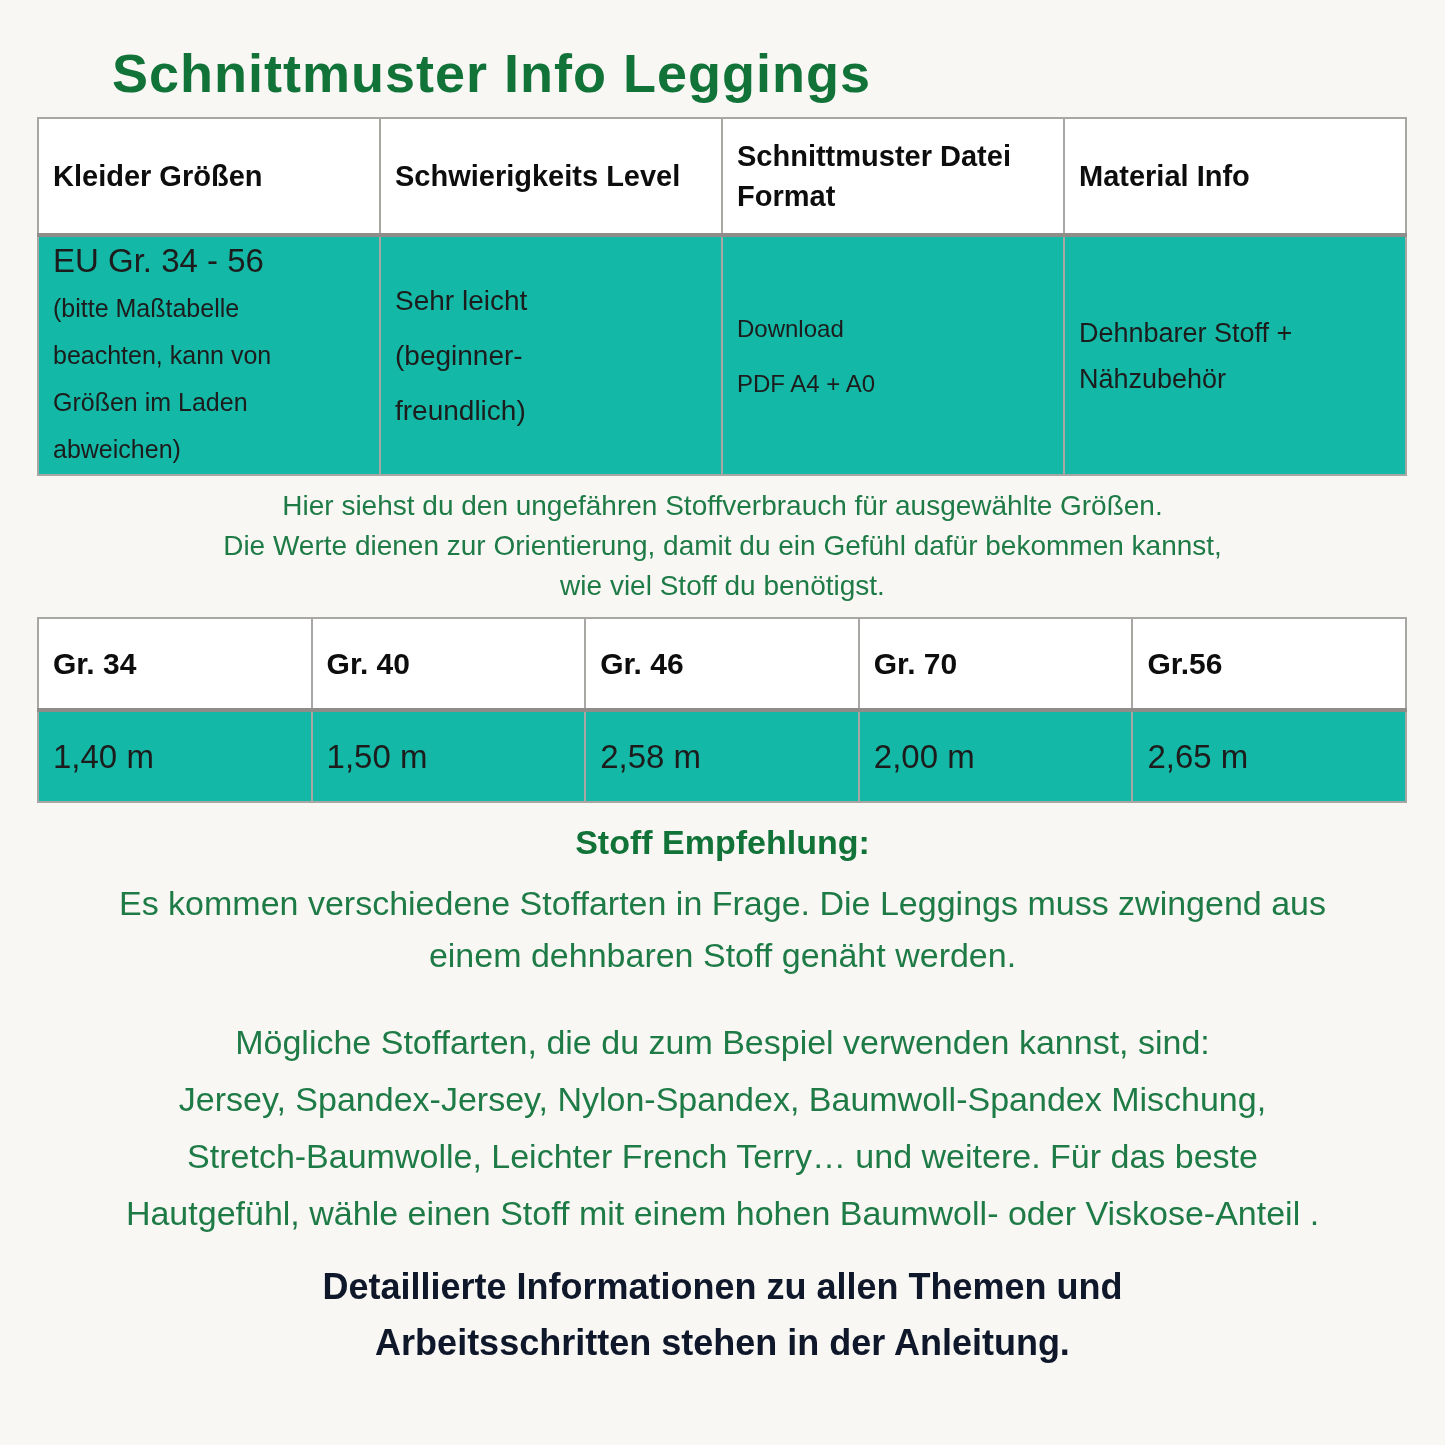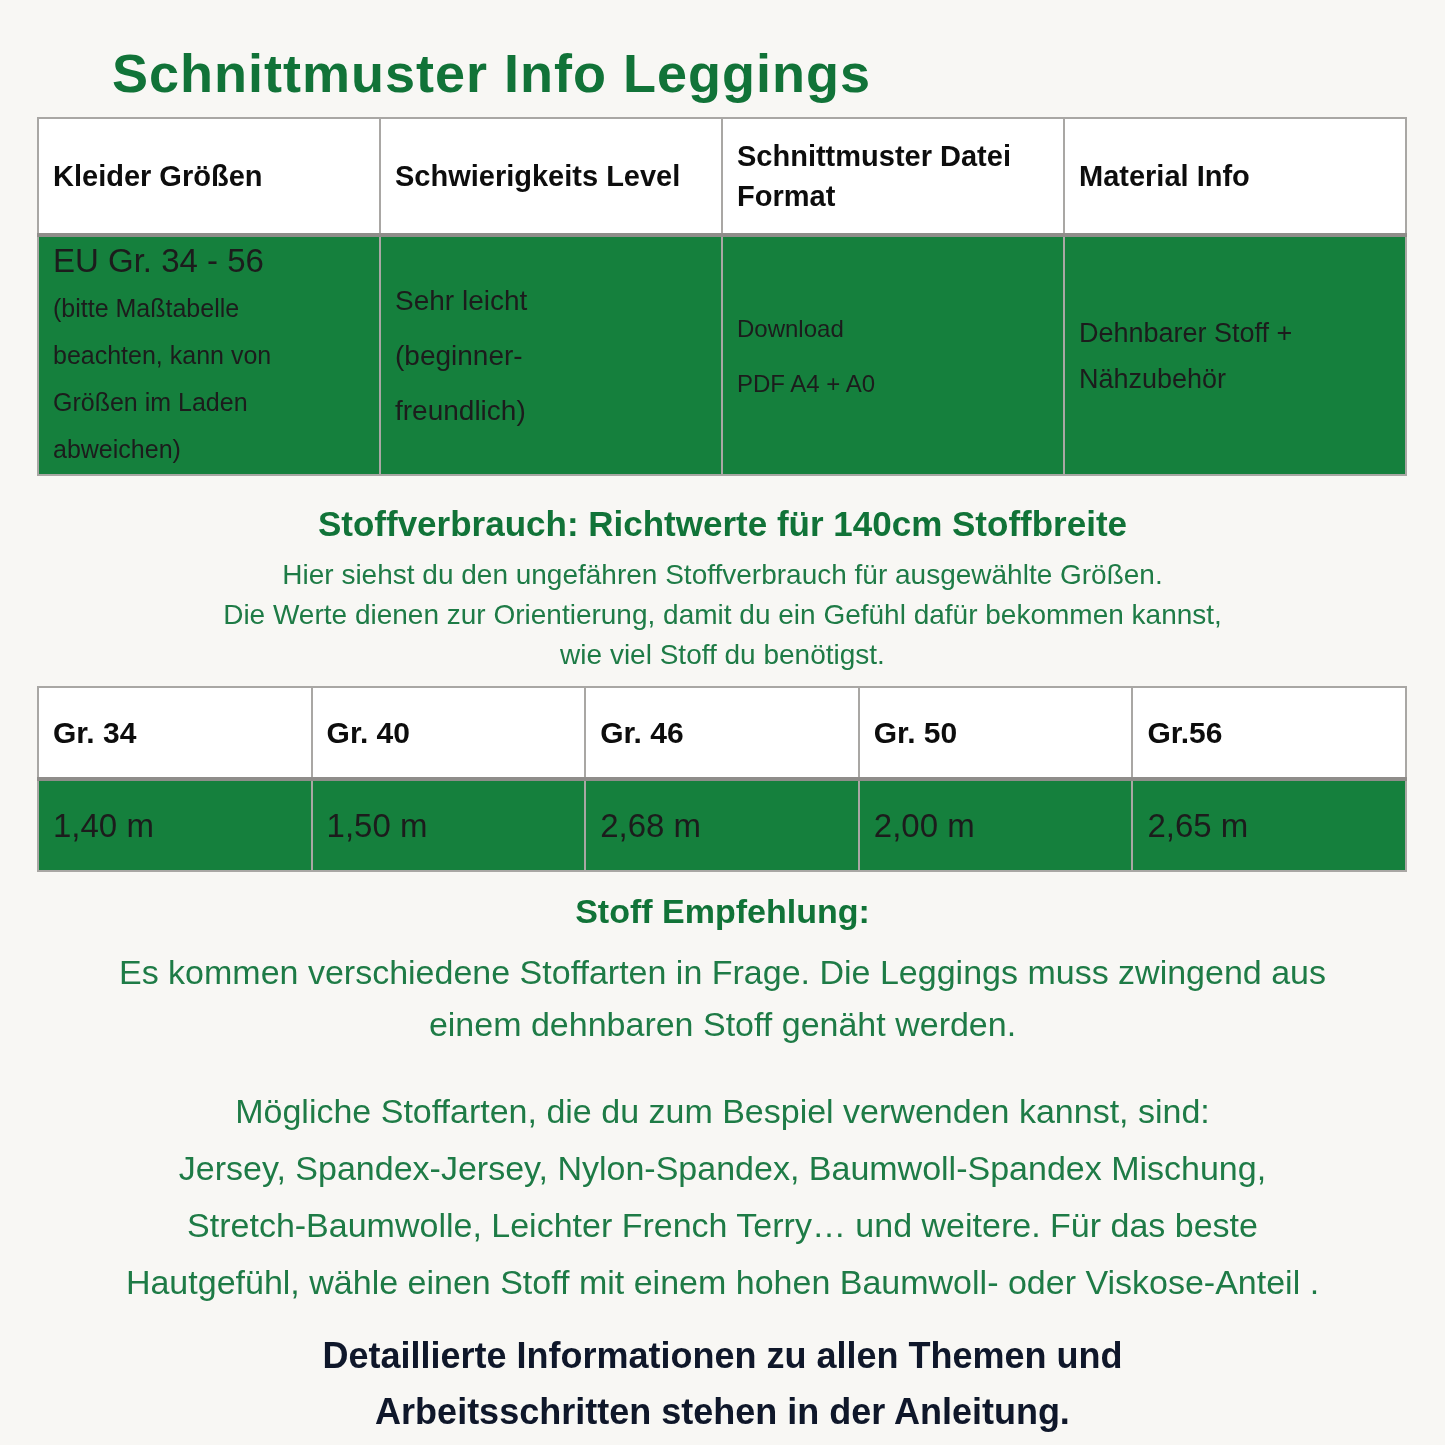--- a/index.html
+++ b/index.html
@@ -27,21 +27,21 @@
     margin-left: 37px;
   }
   th, td {
     border: 2px solid #a9a7a4;
     text-align: left;
     vertical-align: middle;
     padding: 0 16px 0 14px;
     overflow: hidden;
   }
   th { background: #ffffff; font-weight: bold; color: #0d0d0d; }
-  td { background: #15803d; font-weight: normal; color: #1c1c1c; }
+  td { background: #14b8a6; font-weight: normal; color: #1c1c1c; }
   thead th { border-bottom: 4px solid #8f8d8a; }
 
   .info-table { margin-top: 13px; }
   .info-table thead tr { height: 117px; }
   .info-table tbody tr { height: 240px; }
   .info-table th { font-size: 29px; line-height: 40px; }
   .cell-sizes-main { font-size: 33px; line-height: 44px; margin-bottom: 2px; }
   .cell-sizes-note { font-size: 25px; line-height: 47px; }
   .cell-difficulty { font-size: 28px; line-height: 55px; }
   .cell-format { font-size: 24px; line-height: 55px; }
@@ -120,38 +120,37 @@
         <td>
           <div class="cell-format">Download<br>PDF A4 + A0</div>
         </td>
         <td>
           <div class="cell-material">Dehnbarer Stoff +<br>Nähzubehör</div>
         </td>
       </tr>
     </tbody>
   </table>
 
-  <h2 class="section-heading usage-heading">Stoffverbrauch: Richtwerte für 140cm Stoffbreite</h2>
   <div class="usage-intro">Hier siehst du den ungefähren Stoffverbrauch für ausgewählte Größen.<br>Die Werte dienen zur Orientierung, damit du ein Gefühl dafür bekommen kannst,<br>wie viel Stoff du benötigst.</div>
 
   <table class="usage-table">
     <thead>
       <tr>
         <th>Gr. 34</th>
         <th>Gr. 40</th>
         <th>Gr. 46</th>
-        <th>Gr. 50</th>
+        <th>Gr. 70</th>
         <th>Gr.56</th>
       </tr>
     </thead>
     <tbody>
       <tr>
         <td>1,40 m</td>
         <td>1,50 m</td>
-        <td>2,68 m</td>
+        <td>2,58 m</td>
         <td>2,00 m</td>
         <td>2,65 m</td>
       </tr>
     </tbody>
   </table>
 
   <h2 class="section-heading recommendation-heading">Stoff Empfehlung:</h2>
   <p class="recommendation-p1">Es kommen verschiedene Stoffarten in Frage. Die Leggings muss zwingend aus<br>einem dehnbaren Stoff genäht werden.</p>
   <p class="recommendation-p2">Mögliche Stoffarten, die du zum Bespiel verwenden kannst, sind:<br>Jersey, Spandex-Jersey, Nylon-Spandex, Baumwoll-Spandex Mischung,<br>Stretch-Baumwolle, Leichter French Terry… und weitere. Für das beste<br>Hautgefühl, wähle einen Stoff mit einem hohen Baumwoll- oder Viskose-Anteil .</p>
 

